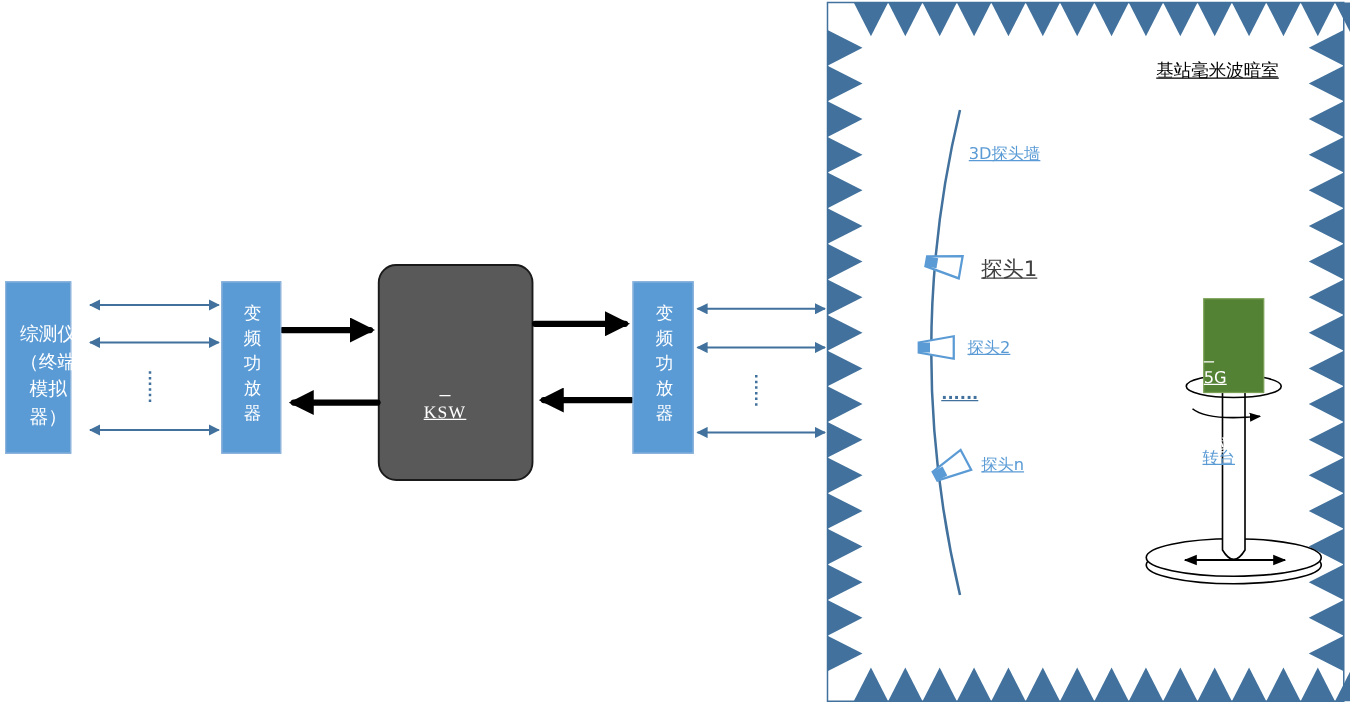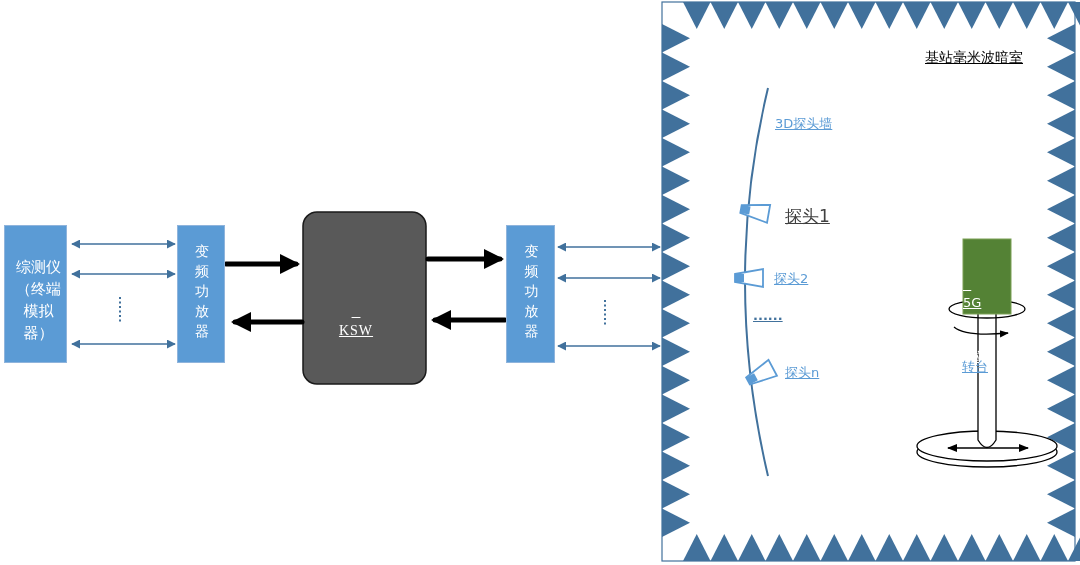--- a/index.html
+++ b/index.html
@@ -146,21 +146,21 @@
     <line x1="948" y1="448" x2="1028" y2="448" stroke="#000" stroke-width="1.5" marker-start="url(#smallblack)" marker-end="url(#smallblack)"></line>
 
     <ellipse cx="987" cy="309" rx="38" ry="9" fill="none" stroke="#000" stroke-width="1.3"></ellipse>
 
     <path d="M 954 327 Q 966 337 1008 333" fill="none" stroke="#000" stroke-width="1.3" marker-end="url(#smallblack)"></path>
   </g>
 
   <rect x="963" y="239" width="48" height="75" fill="#548235" stroke="#7aa055" stroke-width="1"></rect>
 </svg>
 
-<div class="box-blue" style="left:4px;top:225px;width:63px;height:138px;">
+<div class="box-blue" style="left:4px;top:225px;width:53px;height:138px;">
   <div class="box-text-white" style="left:0;top:30px;width:67px;font-size:15px;line-height:22px;">
     <div>综测仪</div>
     <div>（终端</div>
     <div>模拟</div>
     <div>器）</div>
   </div>
 </div>
 
 <div class="box-blue" style="left:177px;top:225px;width:48px;height:138px;">
   <div class="box-text-white" style="left:0;top:15px;width:48px;line-height:20px;">

